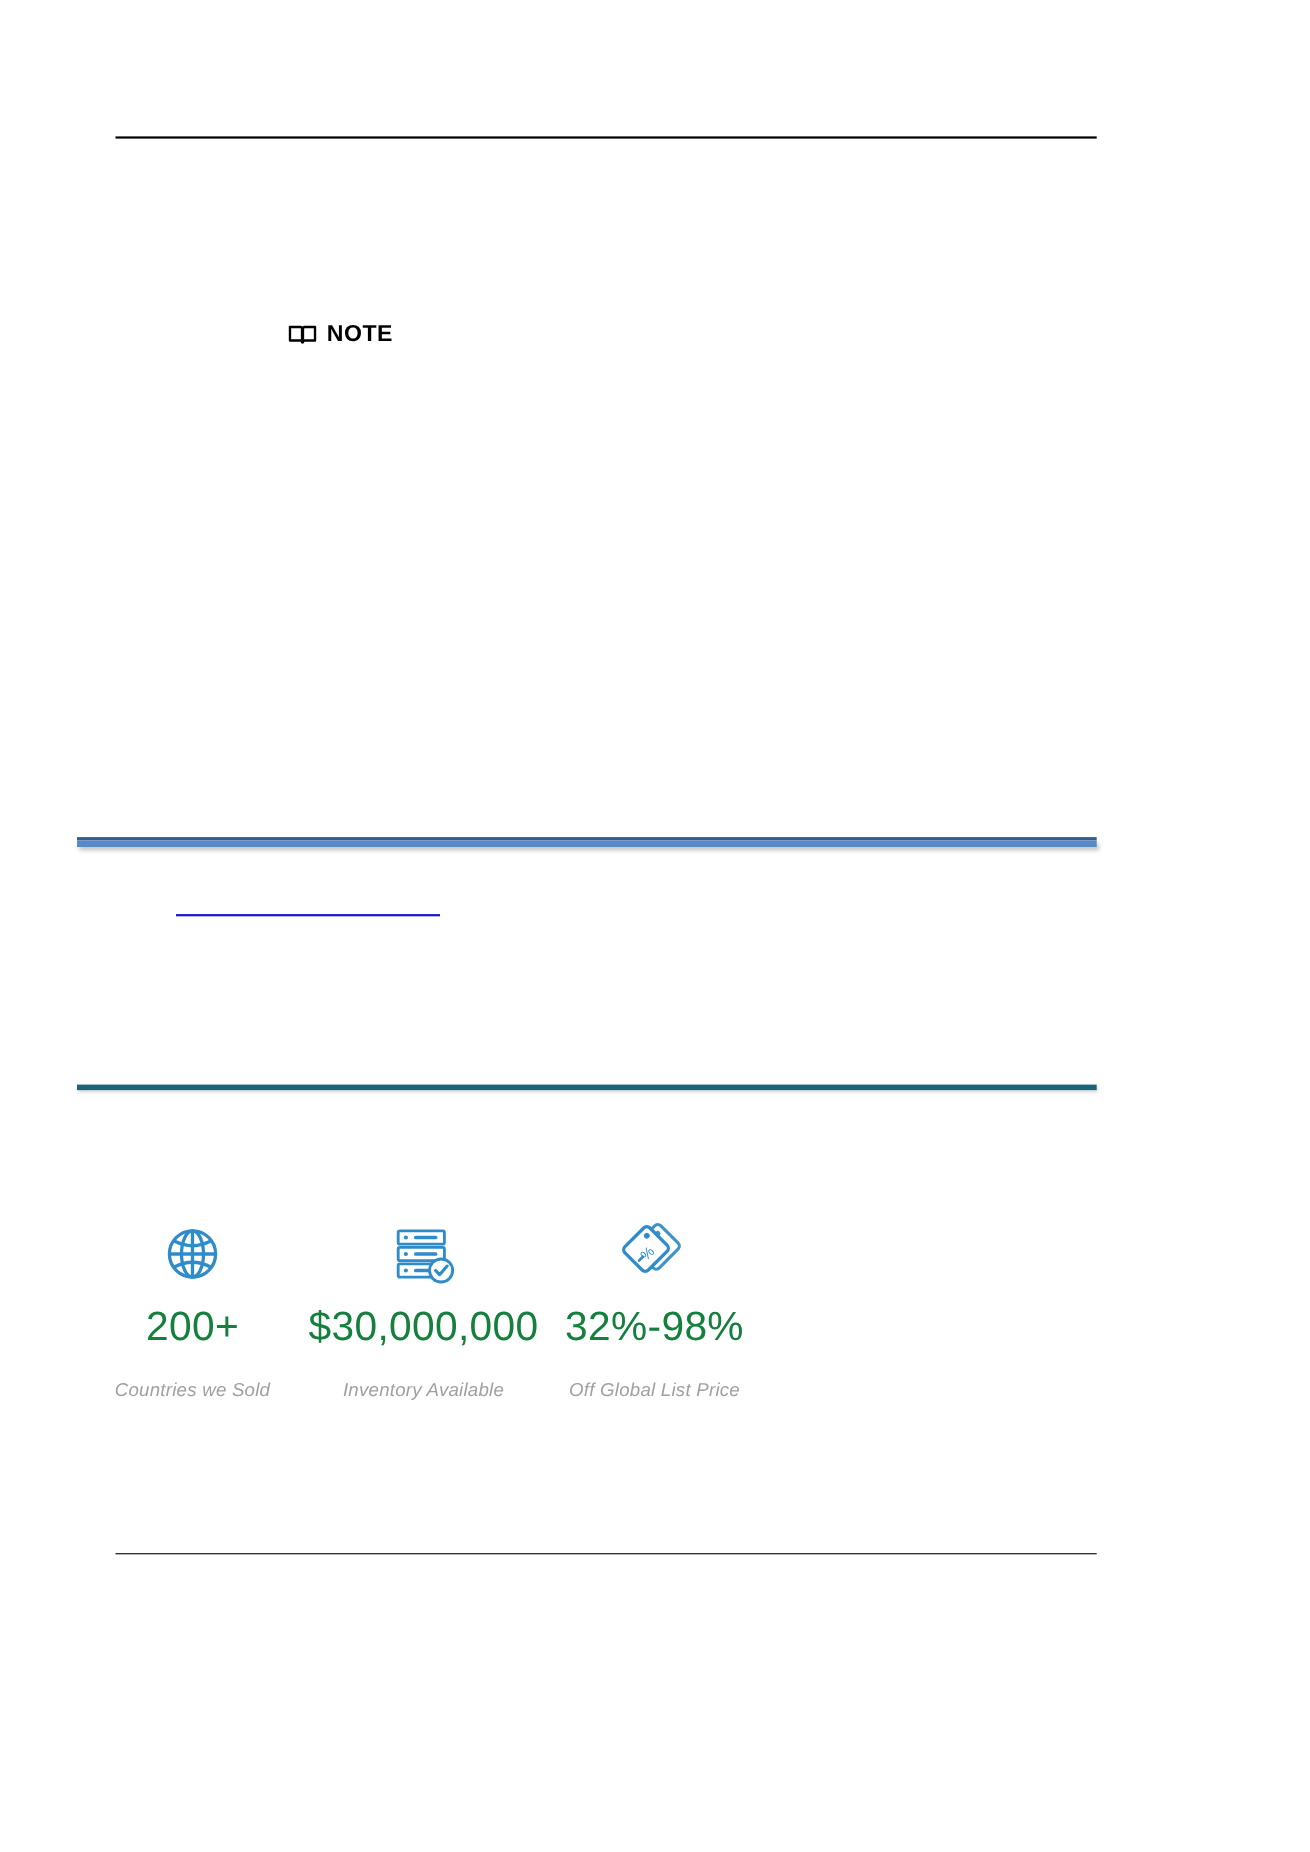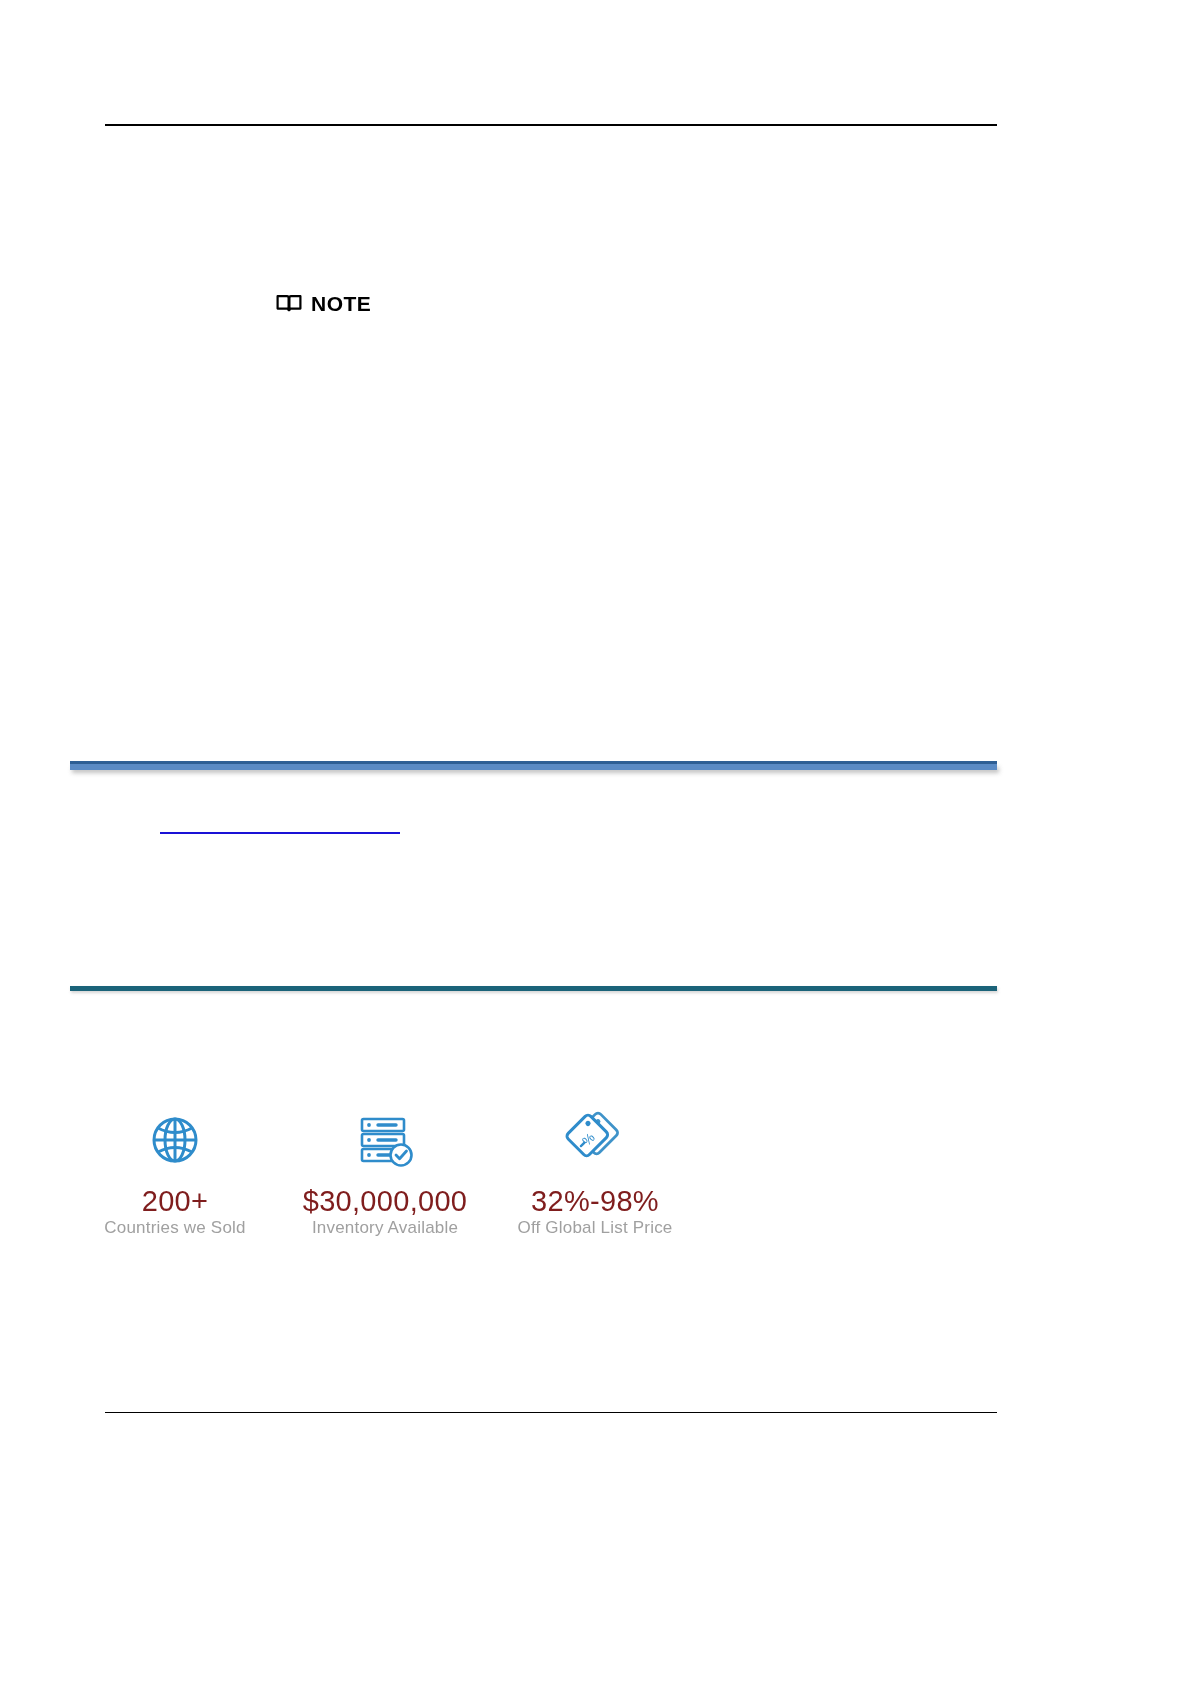--- a/index.html
+++ b/index.html
@@ -68,24 +68,24 @@
     top: 986px;
     width: 927px;
     height: 5px;
     background: #1b6379;
     box-shadow: 1px 2px 3px rgba(120,120,120,0.30);
   }
 
   
   .note-block {
     position: absolute;
-    left: 276px;
+    left: 262px;
     top: 293px;
     display: flex;
-    align-items: flex-start;
+    align-items: flex-end;
     gap: 9px;
   }
   .note-icon svg { display: block; }
   .note-label {
     font-family: "Liberation Sans", sans-serif;
     font-size: 21px;
     font-weight: bold;
     letter-spacing: 0.5px;
     color: #000000;
     line-height: 1;
@@ -129,34 +129,35 @@
   }
   .stat-icon {
     height: 72px;
     display: flex;
     align-items: center;
     justify-content: center;
   }
   .stat-icon svg { display: block; }
   .stat-value {
     margin-top: 10px;
-    font-size: 29px;
+    font-size: 37px;
     font-weight: normal;
-    color: #7f1d1d;
+    color: #15803d;
     letter-spacing: 0.3px;
     line-height: 1.1;
     white-space: nowrap;
   }
   .stat-label {
-    margin-top: 1px;
+    margin-top: 28px;
     font-size: 17px;
     color: #a0a0a0;
     letter-spacing: 0.2px;
     line-height: 1.1;
     white-space: nowrap;
+    font-style: italic;
   }
 </style>
 </head>
 <body>
 
 <div class="page">
 
   <div class="rule-header"></div>
 
   <div class="note-block">

